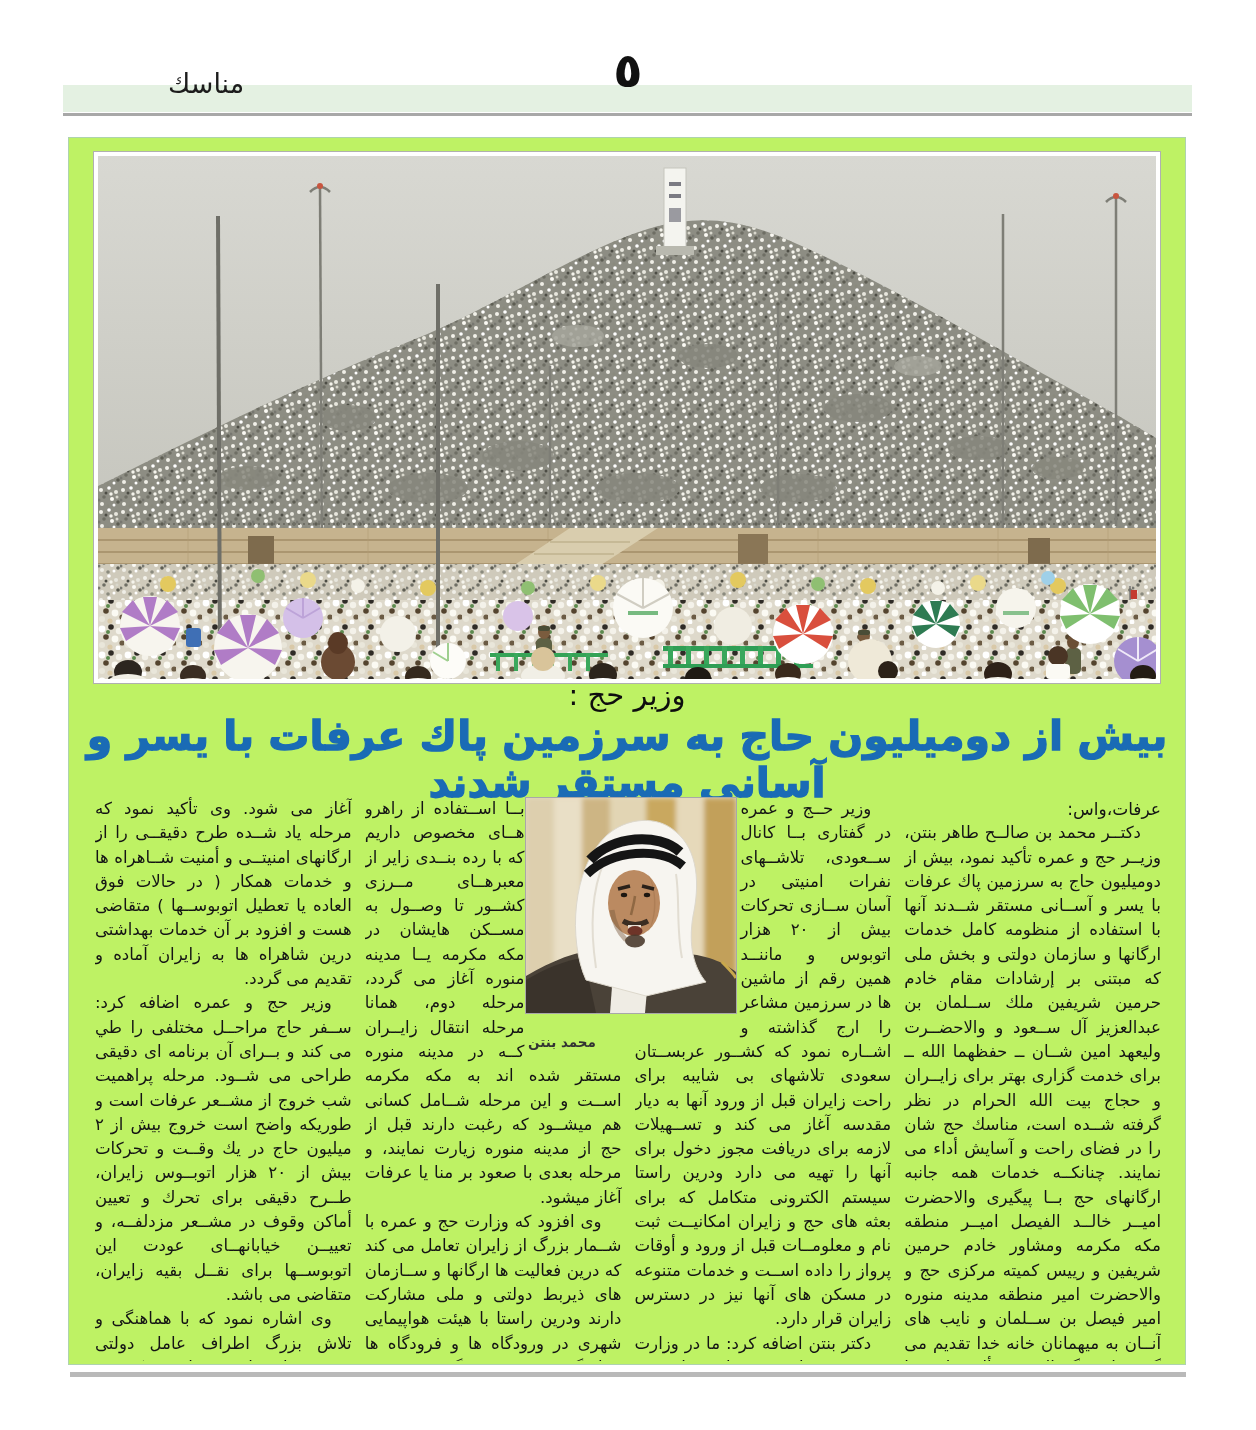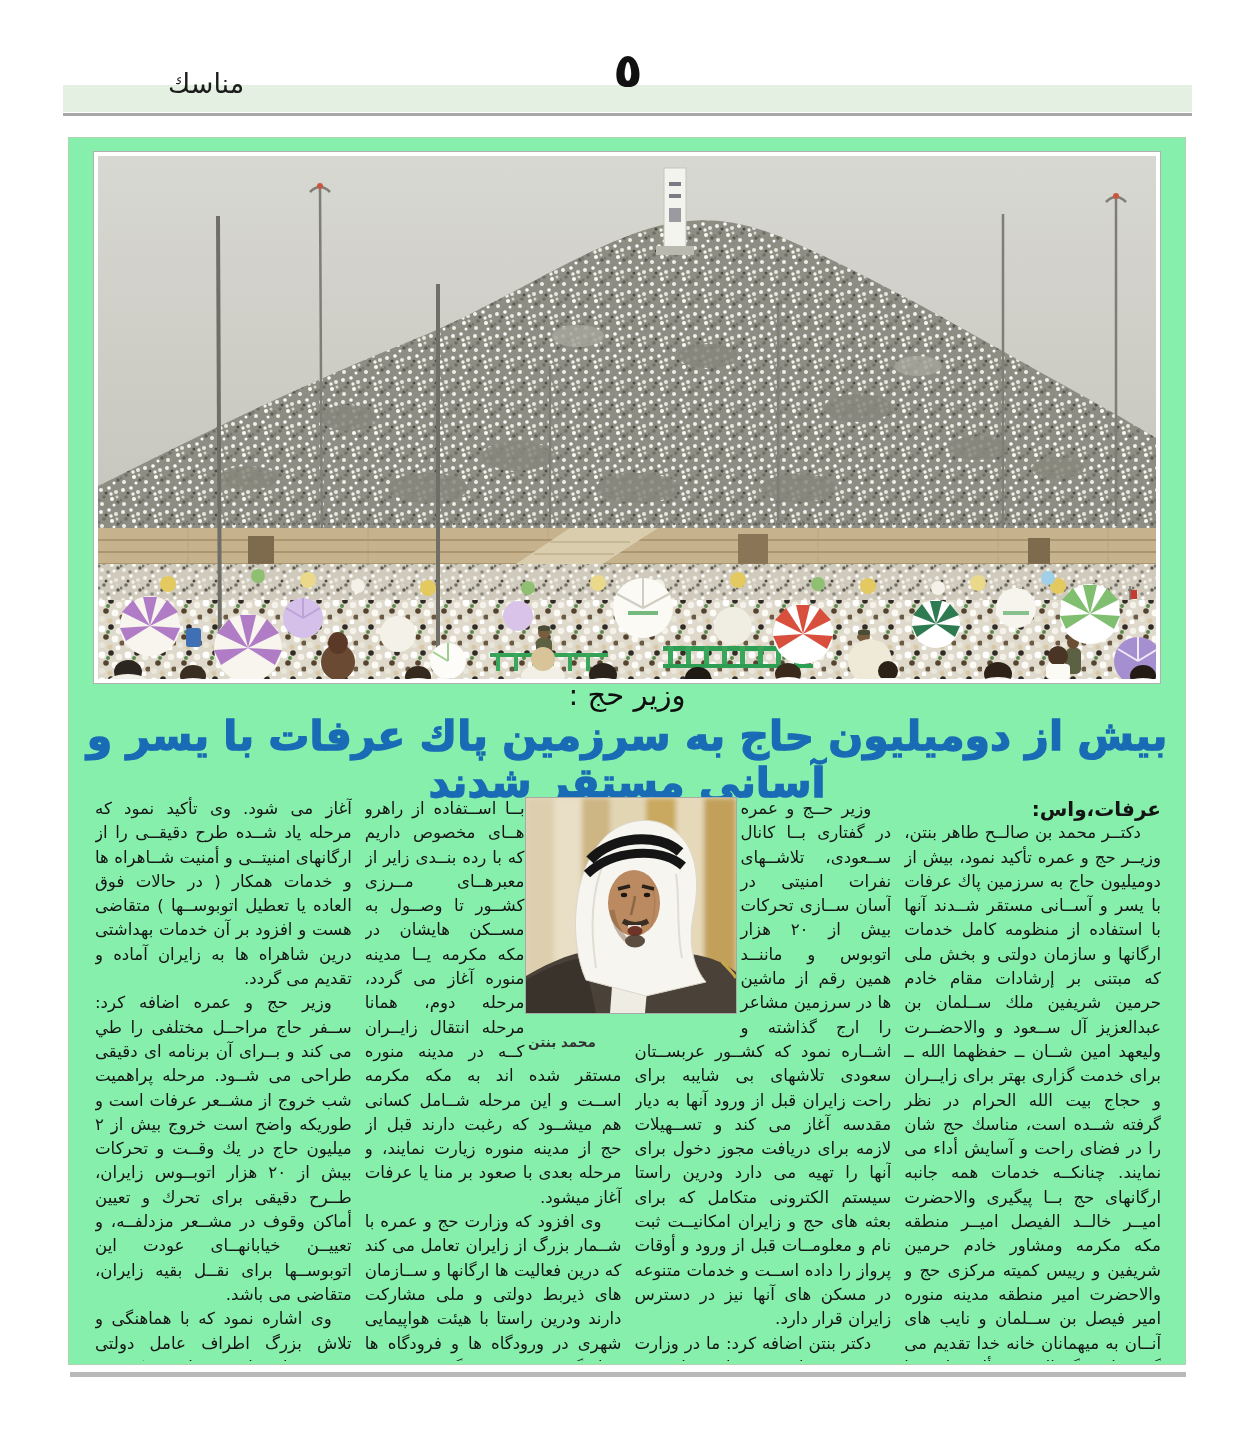--- a/index.html
+++ b/index.html
@@ -21,21 +21,21 @@
     direction:rtl;white-space:nowrap;
   }
   .page-number{
     position:absolute;left:596px;top:42px;width:64px;text-align:center;
     font-size:48px;font-weight:bold;color:#111;line-height:1.2;
   }
   .section-label{position:absolute;left:128px;top:68px;font-size:27px;color:#1c1c1c;direction:rtl;margin-left:40px;}
   
   .panel{
     position:absolute;left:68px;top:137px;width:1118px;height:1228px;
-    background:#86efac;border:1px solid #aed3ae;box-sizing:border-box;
+    background:#bef264;border:1px solid #aed3ae;box-sizing:border-box;
   }
   .photo-frame{
     position:absolute;left:24px;top:13px;width:1058px;height:523px;
     background:#fff;padding:4px;border:1px solid #b0b0b0;margin:0;
   }
   .photo-frame svg{display:block;}
   .kicker{
     position:absolute;left:0;top:540px;width:100%;text-align:center;
     font-size:29px;color:#0e0e0e;direction:rtl;font-weight:500;
   }
@@ -48,21 +48,21 @@
   .columns{
     position:absolute;left:26px;top:651px;width:1066px;height:572px;
     display:flex;flex-direction:row;gap:13px;direction:rtl;
   }
   .col{
     flex:1 1 0;direction:rtl;text-align:justify;color:#141414;
     font-size:16.6px;line-height:24.3px;overflow:hidden;margin-top:8px;
   }
   .col p{margin:0;padding:0;}
   .col p.indent{text-indent:20px;}
-  .col p.lead{font-weight:bold;font-size:20px;}
+  .col p.lead{font-weight:normal;font-size:17px;}
   .cut-l{float:left;width:106px;height:234px;}
   .cut-r{float:right;width:97px;height:254px;}
   .portrait-wrap{position:absolute;left:430px;top:8px;width:212px;}
   .portrait-wrap svg{display:block;border:1px solid #a8a8a8;background:#e4d9bd;}
   .portrait-caption{
     margin-top:20px;font-size:13.5px;font-weight:bold;color:#333;
     direction:rtl;text-align:left;padding-left:3px;
   }
   
   .bottom-bar{position:absolute;left:70px;top:1372px;width:1116px;height:5px;background:#b9b9b9;}

